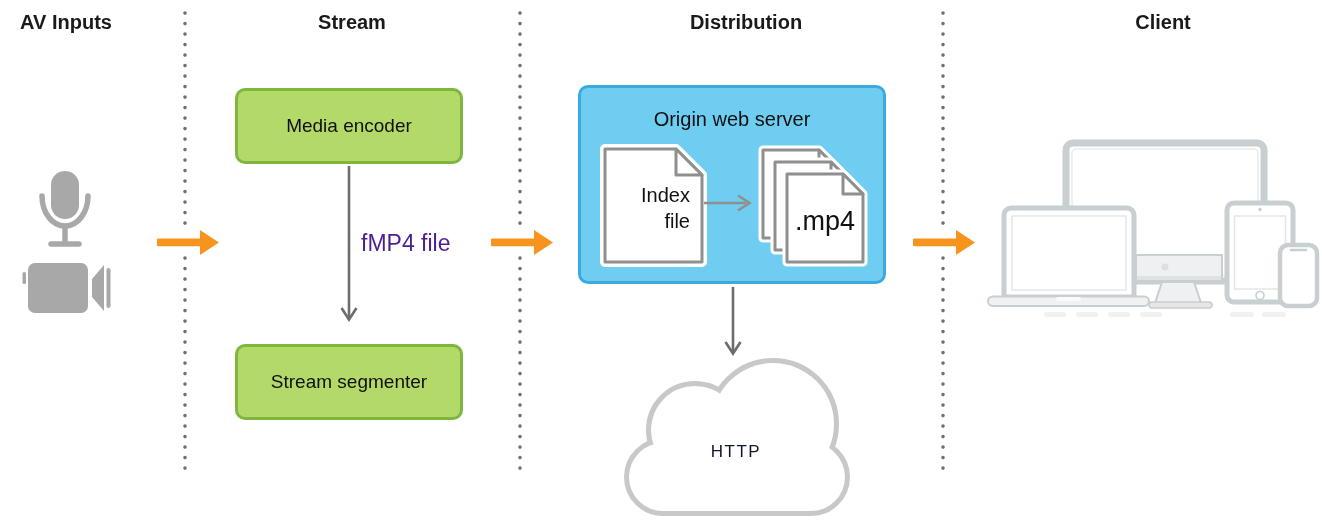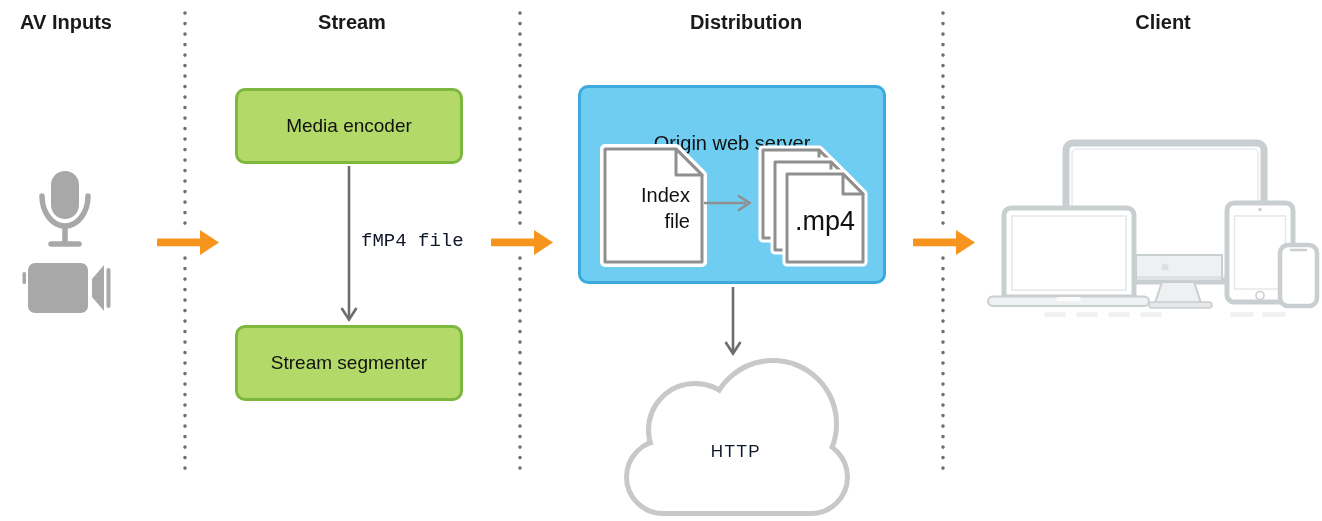--- a/index.html
+++ b/index.html
@@ -16,23 +16,23 @@
     background:#b3d969;border:3px solid #7eb73e;border-radius:10px;
     box-sizing:border-box;display:flex;align-items:center;justify-content:center;
     font-size:19px;color:#111;
   }
   .blue-box{
     position:absolute;left:578px;top:85px;width:308px;height:199px;
     background:#6fcdf1;border:3px solid #3caadc;border-radius:10px;box-sizing:border-box;
   }
   .blue-box-title{
     position:absolute;top:20px;left:0;width:100%;text-align:center;
-    font-size:20px;color:#111;margin-top:24px;
-  }
-  .flow-label{position:absolute;font-size:19px;color:#0f172a;white-space:nowrap;font-family:Liberation Mono, monospace;}
+    font-size:20px;color:#111;
+  }
+  .flow-label{position:absolute;font-size:23px;color:#4c1d95;white-space:nowrap;}
   .doc-label{position:absolute;font-size:20px;color:#111;text-align:right;}
   .cloud-label{
     position:absolute;left:736px;top:442px;transform:translateX(-50%);
     font-size:17px;letter-spacing:1.5px;color:#0f172a;
   }
   .watermark{
     position:absolute;right:12px;top:480px;font-size:16px;color:#d6d6d6;white-space:nowrap;
   }
   svg.overlay{position:absolute;left:0;top:0;pointer-events:none;}
 </style>
@@ -42,21 +42,21 @@
 <div id="canvas">
 
   <div class="col-header" style="left:66px">AV Inputs</div>
   <div class="col-header" style="left:352px">Stream</div>
   <div class="col-header" style="left:746px">Distribution</div>
   <div class="col-header" style="left:1163px">Client</div>
 
   <div class="green-box" style="top:88px">
     <span>Media encoder</span>
   </div>
-  <div class="green-box" style="top:325px">
+  <div class="green-box" style="top:344px">
     <span>Stream segmenter</span>
   </div>
 
   <div class="blue-box">
     <div class="blue-box-title">Origin web server</div>
   </div>
 
   <svg class="overlay" width="1322" height="521" viewBox="0 0 1322 521">
 
     <g stroke="#707070" stroke-width="3.6" stroke-linecap="round" stroke-dasharray="0.1 10.4">

